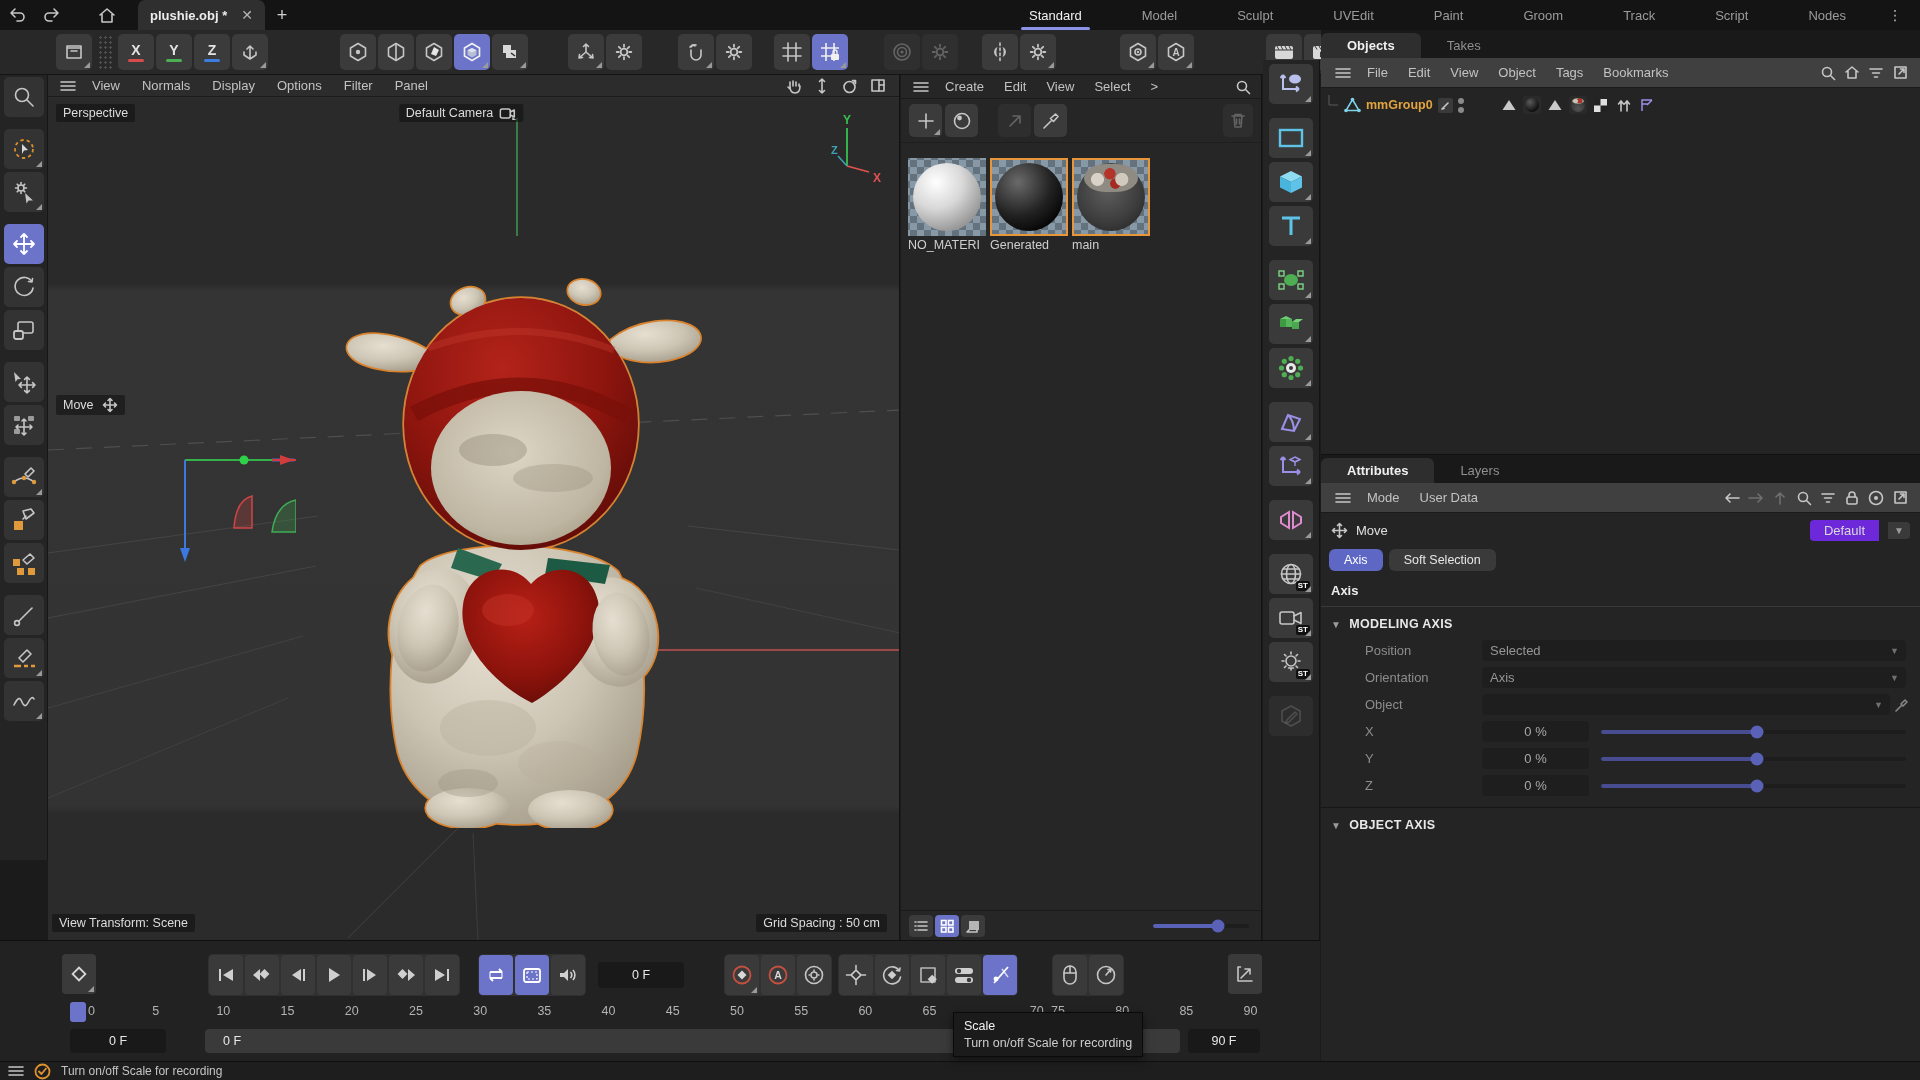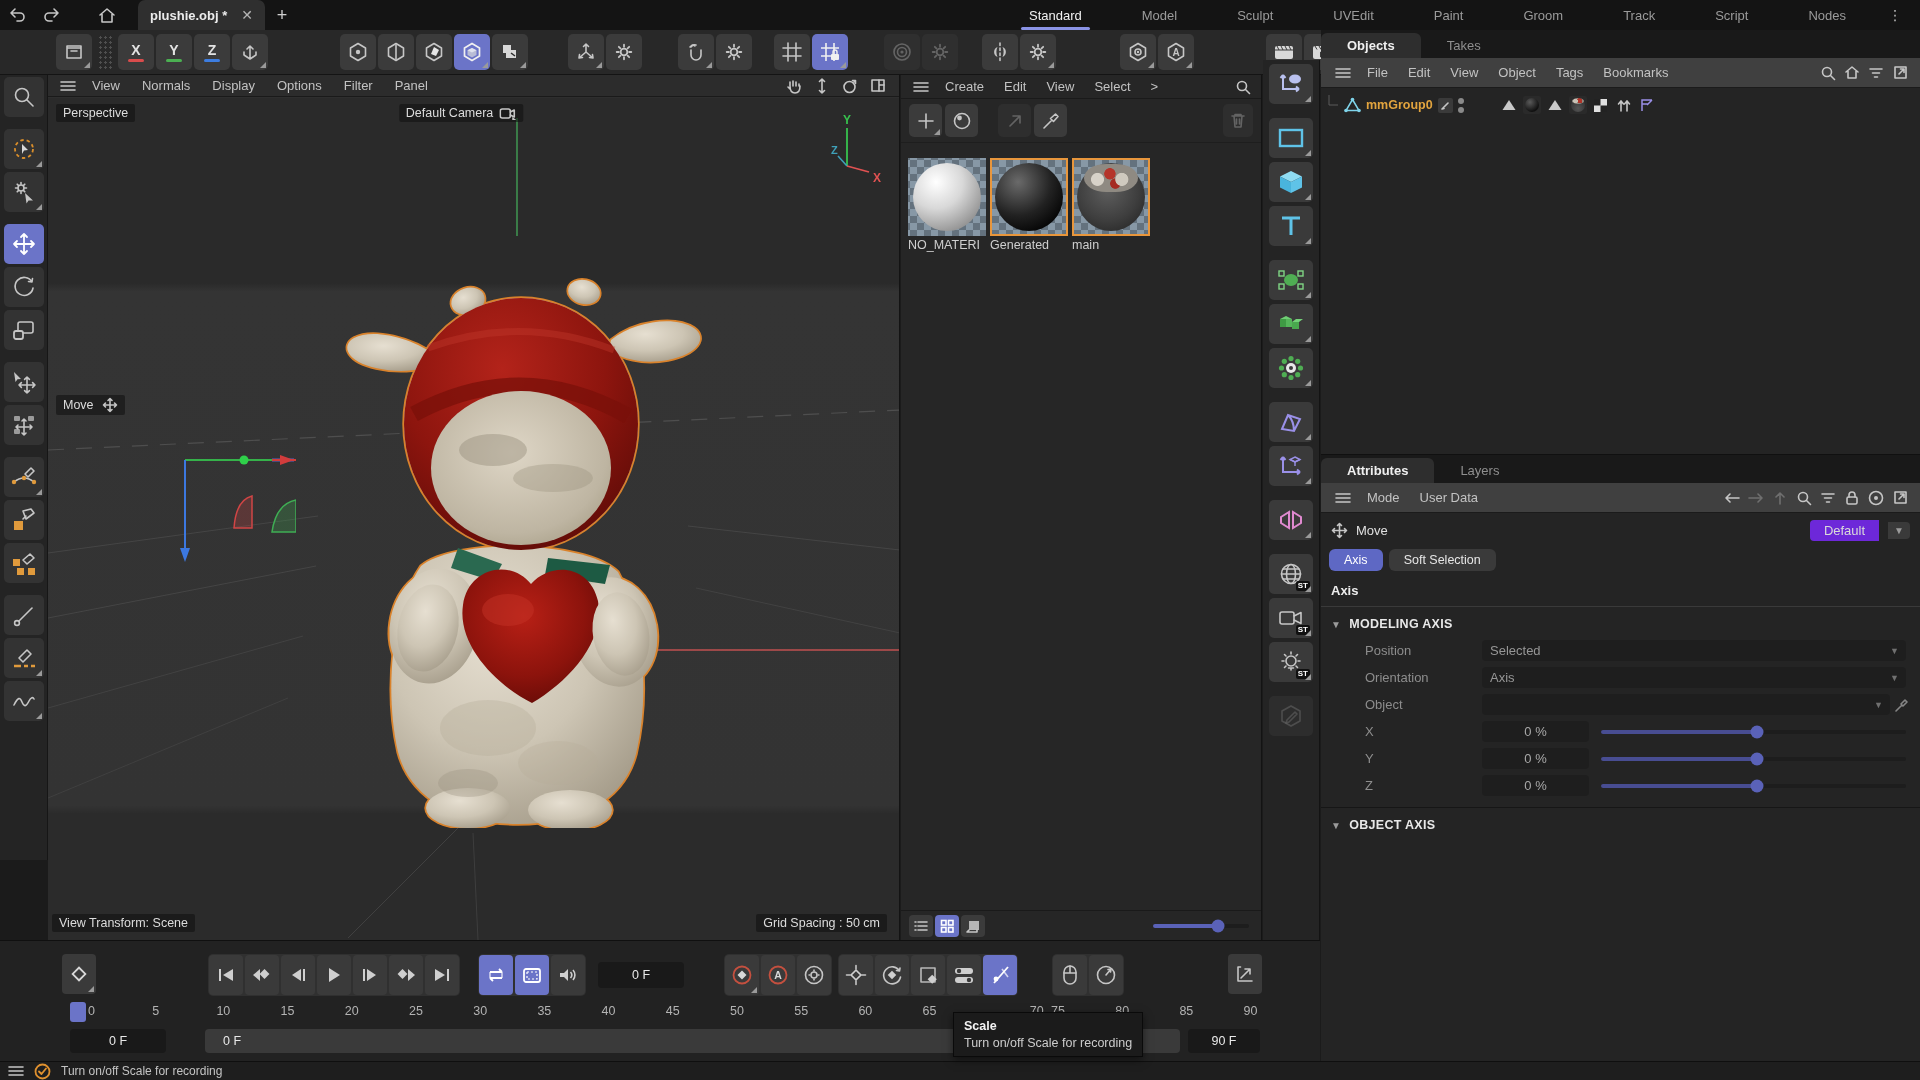--- a/index.html
+++ b/index.html
@@ -103,21 +103,21 @@
   #transport>*{position:absolute;top:0}
   .tgrp{display:flex;gap:2px;background:#303030;border-radius:5px;padding:1px}
   #ruler{position:absolute;left:0;top:60px;height:24px;width:1290px}
   .tick{position:absolute;top:3px;color:#b3b3b3;font-size:12.5px}
   #playhead{position:absolute;left:70px;top:1px;width:16px;height:20px;background:#6b74c8;border-radius:3px}
   #rangerow{position:absolute;left:0;top:86px;height:28px;width:100%}
   .fbox{position:absolute;height:24px;background:#191919;border-radius:4px;display:flex;align-items:center;justify-content:center;color:#e8e8e8;font-size:12.5px}
   #rangebar{position:absolute;left:205px;top:2px;width:975px;height:24px;background:#3a3a3a;border-radius:4px;display:flex;align-items:center;padding-left:18px;color:#e8e8e8;font-size:12.5px}
   
   #tooltip{position:absolute;left:953px;top:1012px;background:#1b1b1b;border:1px solid #0a0a0a;box-shadow:0 3px 8px rgba(0,0,0,.5);padding:6px 10px;z-index:50}
-  #tooltip .tt1{color:#f2f2f2;font-weight:bold;font-size:12.5px}
+  #tooltip .tt1{color:#f2f2f2;font-weight:normal;font-size:12.5px}
   #tooltip .tt2{color:#cccccc;font-size:12.5px;margin-top:3px}
   
   #statusbar{position:absolute;left:0;top:1061px;width:1920px;height:19px;background:#1e1e1e;border-top:1px solid #0f0f0f;display:flex;align-items:center;gap:10px;padding:0 8px;color:#c4c4c4;font-size:12px}
 </style>
 </head>
 <body>
 
 <div id="titlebar">
   <span class="tb-ic">
       <svg width="17" height="16">

